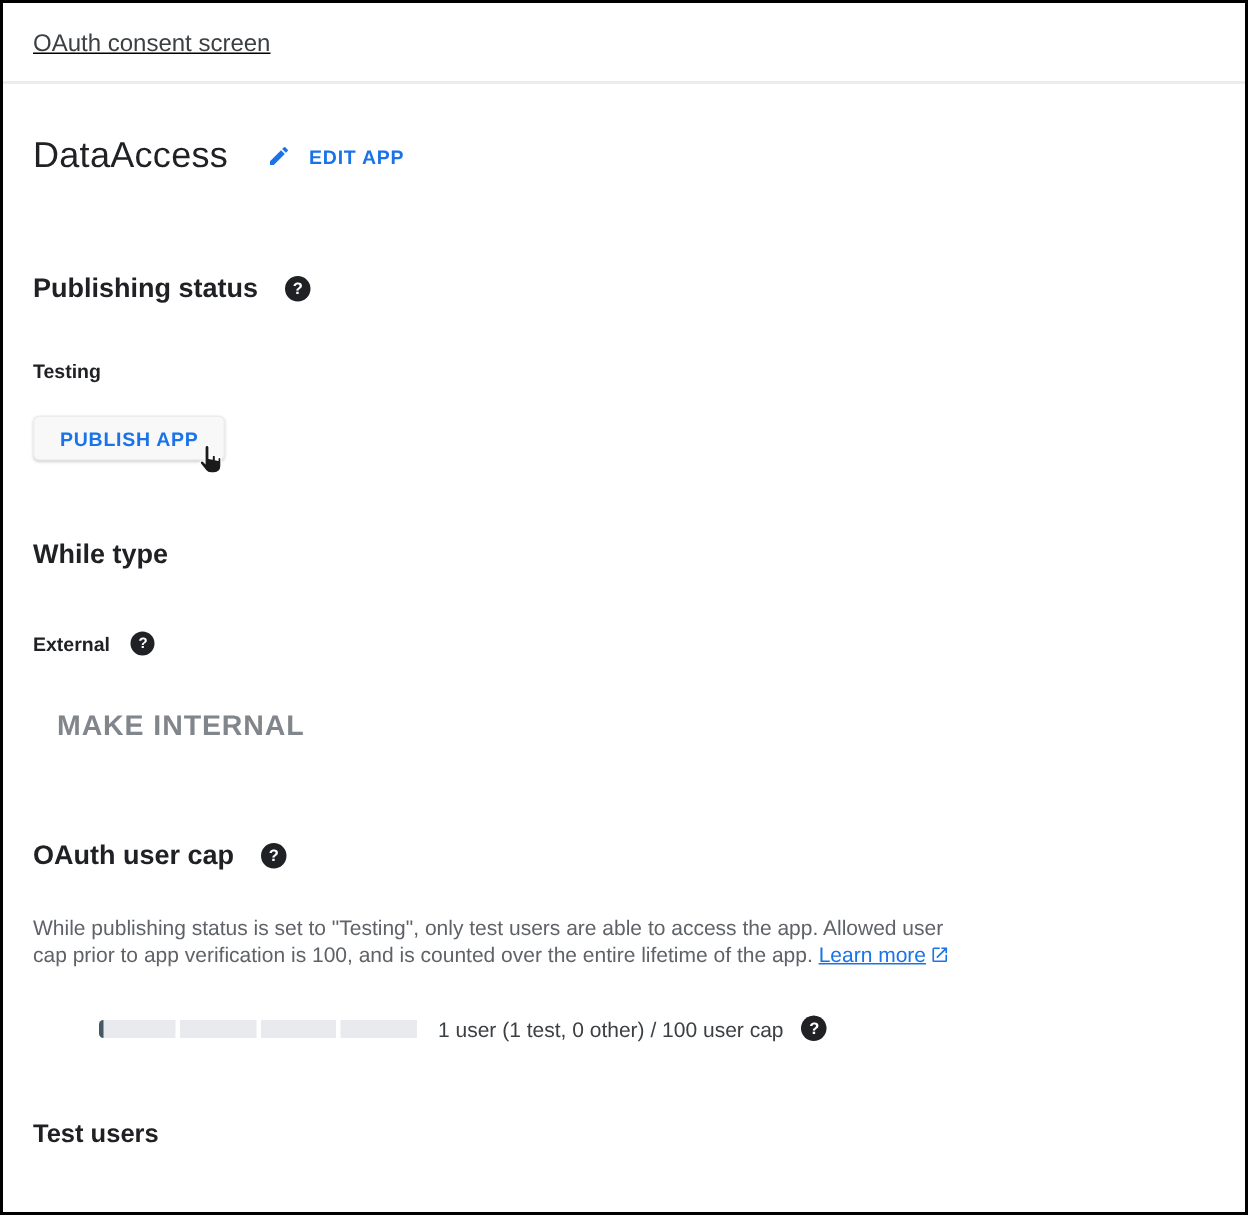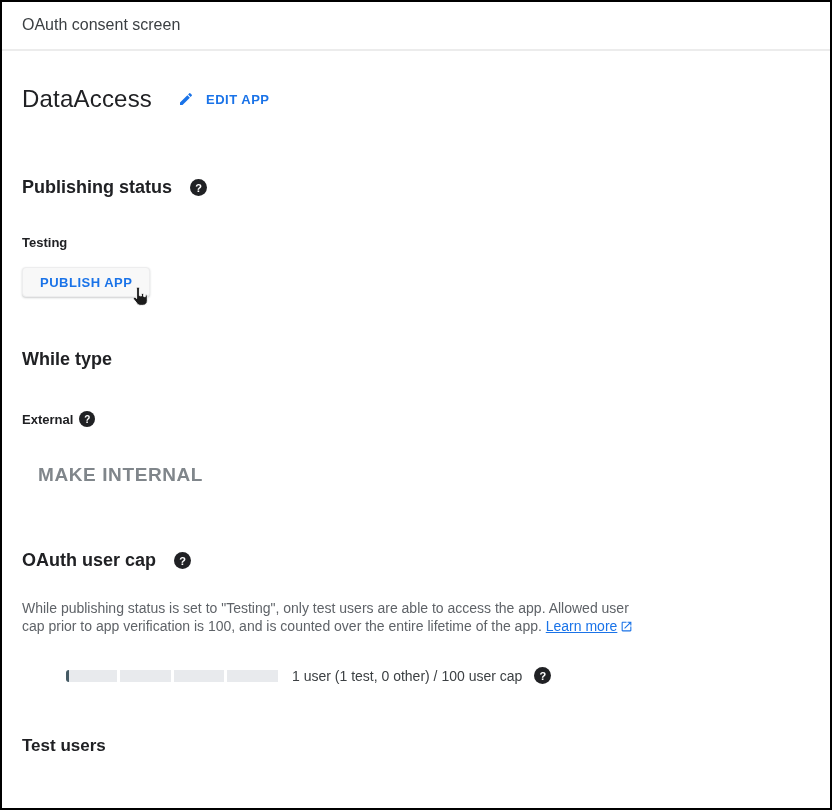--- a/index.html
+++ b/index.html
@@ -15,51 +15,51 @@
   }
   *{margin:0;padding:0;box-sizing:border-box;}
   html,body{background:#fff;}
   body{font-family:"Liberation Sans","DejaVu Sans",sans-serif;}
   .frame{
     width:832px;height:810px;
     border:2px solid var(--frame);
     background:#fff;
     overflow:hidden;
   }
-  .header{padding:14px 20px 15px 20px;}
+  .header{padding:19px 20px 15px 20px;text-decoration:underline;}
   .header-title{font-size:16px;color:var(--usage-text);}
   .divider{height:2px;background:var(--divider);}
   .main{padding:0 20px;}
 
   .app-row{margin-top:34px;display:flex;align-items:center;}
   .app-name{font-size:24px;font-weight:400;color:var(--heading-text);letter-spacing:0.2px;}
   .edit-app{display:inline-flex;align-items:center;gap:12px;margin-left:26px;
     color:var(--accent-blue);font-size:13px;font-weight:700;letter-spacing:0.5px;
     background:none;border:none;cursor:pointer;font-family:inherit;}
   .edit-app svg{display:block;}
 
   .section-heading{display:flex;align-items:center;gap:18px;
     font-size:18px;font-weight:700;color:var(--heading-text);}
   .help-icon{display:inline-flex;align-items:center;justify-content:center;
     width:17px;height:17px;border-radius:50%;background:var(--heading-text);
     color:#fff;font-size:11px;font-weight:700;flex:0 0 auto;cursor:pointer;}
   .help-icon.small{width:16px;height:16px;font-size:10px;}
 
   .publishing-heading{margin-top:64px;}
   .status-label{margin-top:37px;font-size:13px;font-weight:700;color:var(--heading-text);}
-  .publish-btn{position:relative;display:inline-flex;align-items:center;margin-top:17px;
+  .publish-btn{position:relative;display:inline-flex;align-items:center;margin-top:22px;
     height:30px;padding:0 17px;border-radius:4px;
     background:#f8f8f8;border:1px solid #ededee;
     box-shadow:0 1px 2px rgba(60,64,67,.25);
     color:var(--accent-blue);font-size:13px;font-weight:700;letter-spacing:0.5px;
     cursor:pointer;font-family:inherit;}
   .cursor-icon{position:absolute;right:-4px;bottom:-13px;width:25px;height:25px;pointer-events:none;}
 
   .usertype-heading{margin-top:52px;}
-  .external-row{margin-top:41px;display:flex;align-items:center;gap:6px;}
+  .external-row{margin-top:41px;display:flex;align-items:center;gap:14px;}
   .external-label{font-size:13px;font-weight:700;color:var(--heading-text);}
   .make-internal{margin-top:37px;margin-left:16px;display:inline-block;
     color:var(--disabled-text);font-size:19px;font-weight:700;letter-spacing:0.6px;
     background:none;border:none;cursor:pointer;font-family:inherit;}
 
   .usercap-heading{margin-top:64px;}
   .cap-paragraph{margin-top:28px;max-width:614px;
     font-size:14px;line-height:18px;color:var(--body-text);}
   .learn-more{color:var(--accent-blue);text-decoration:underline;cursor:pointer;white-space:nowrap;}
   .learn-more svg{vertical-align:-2px;margin-left:3px;}

